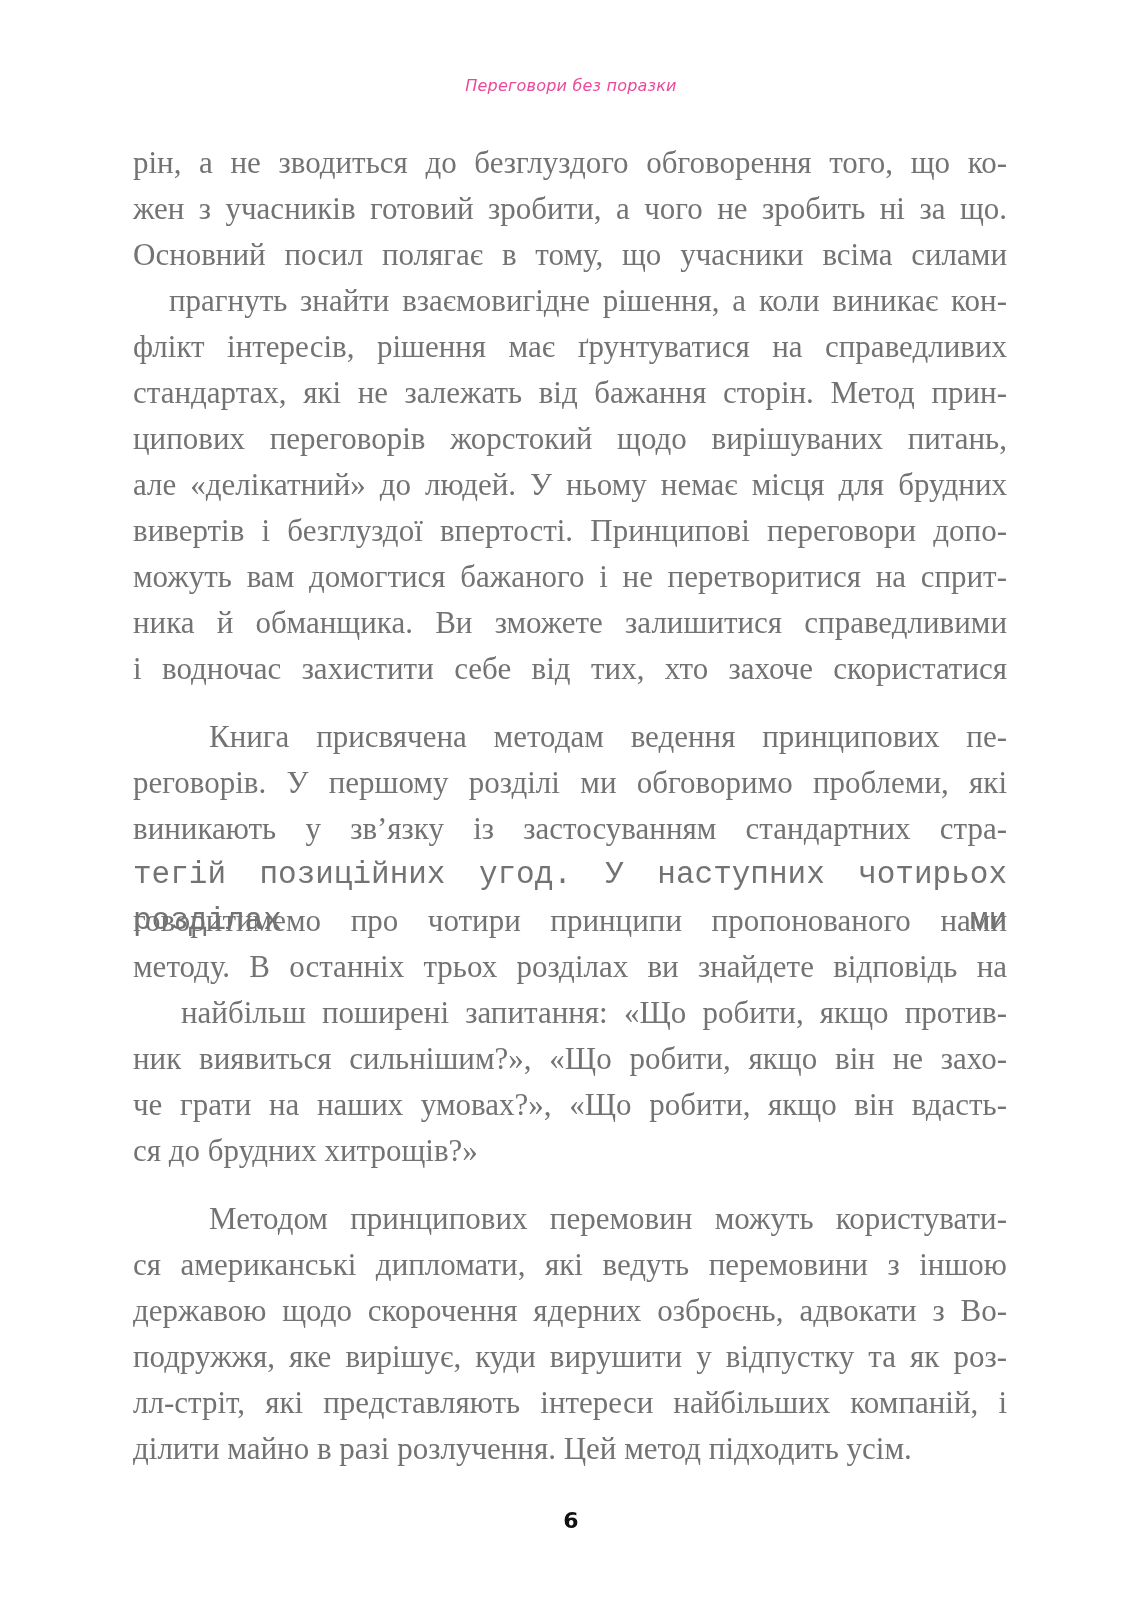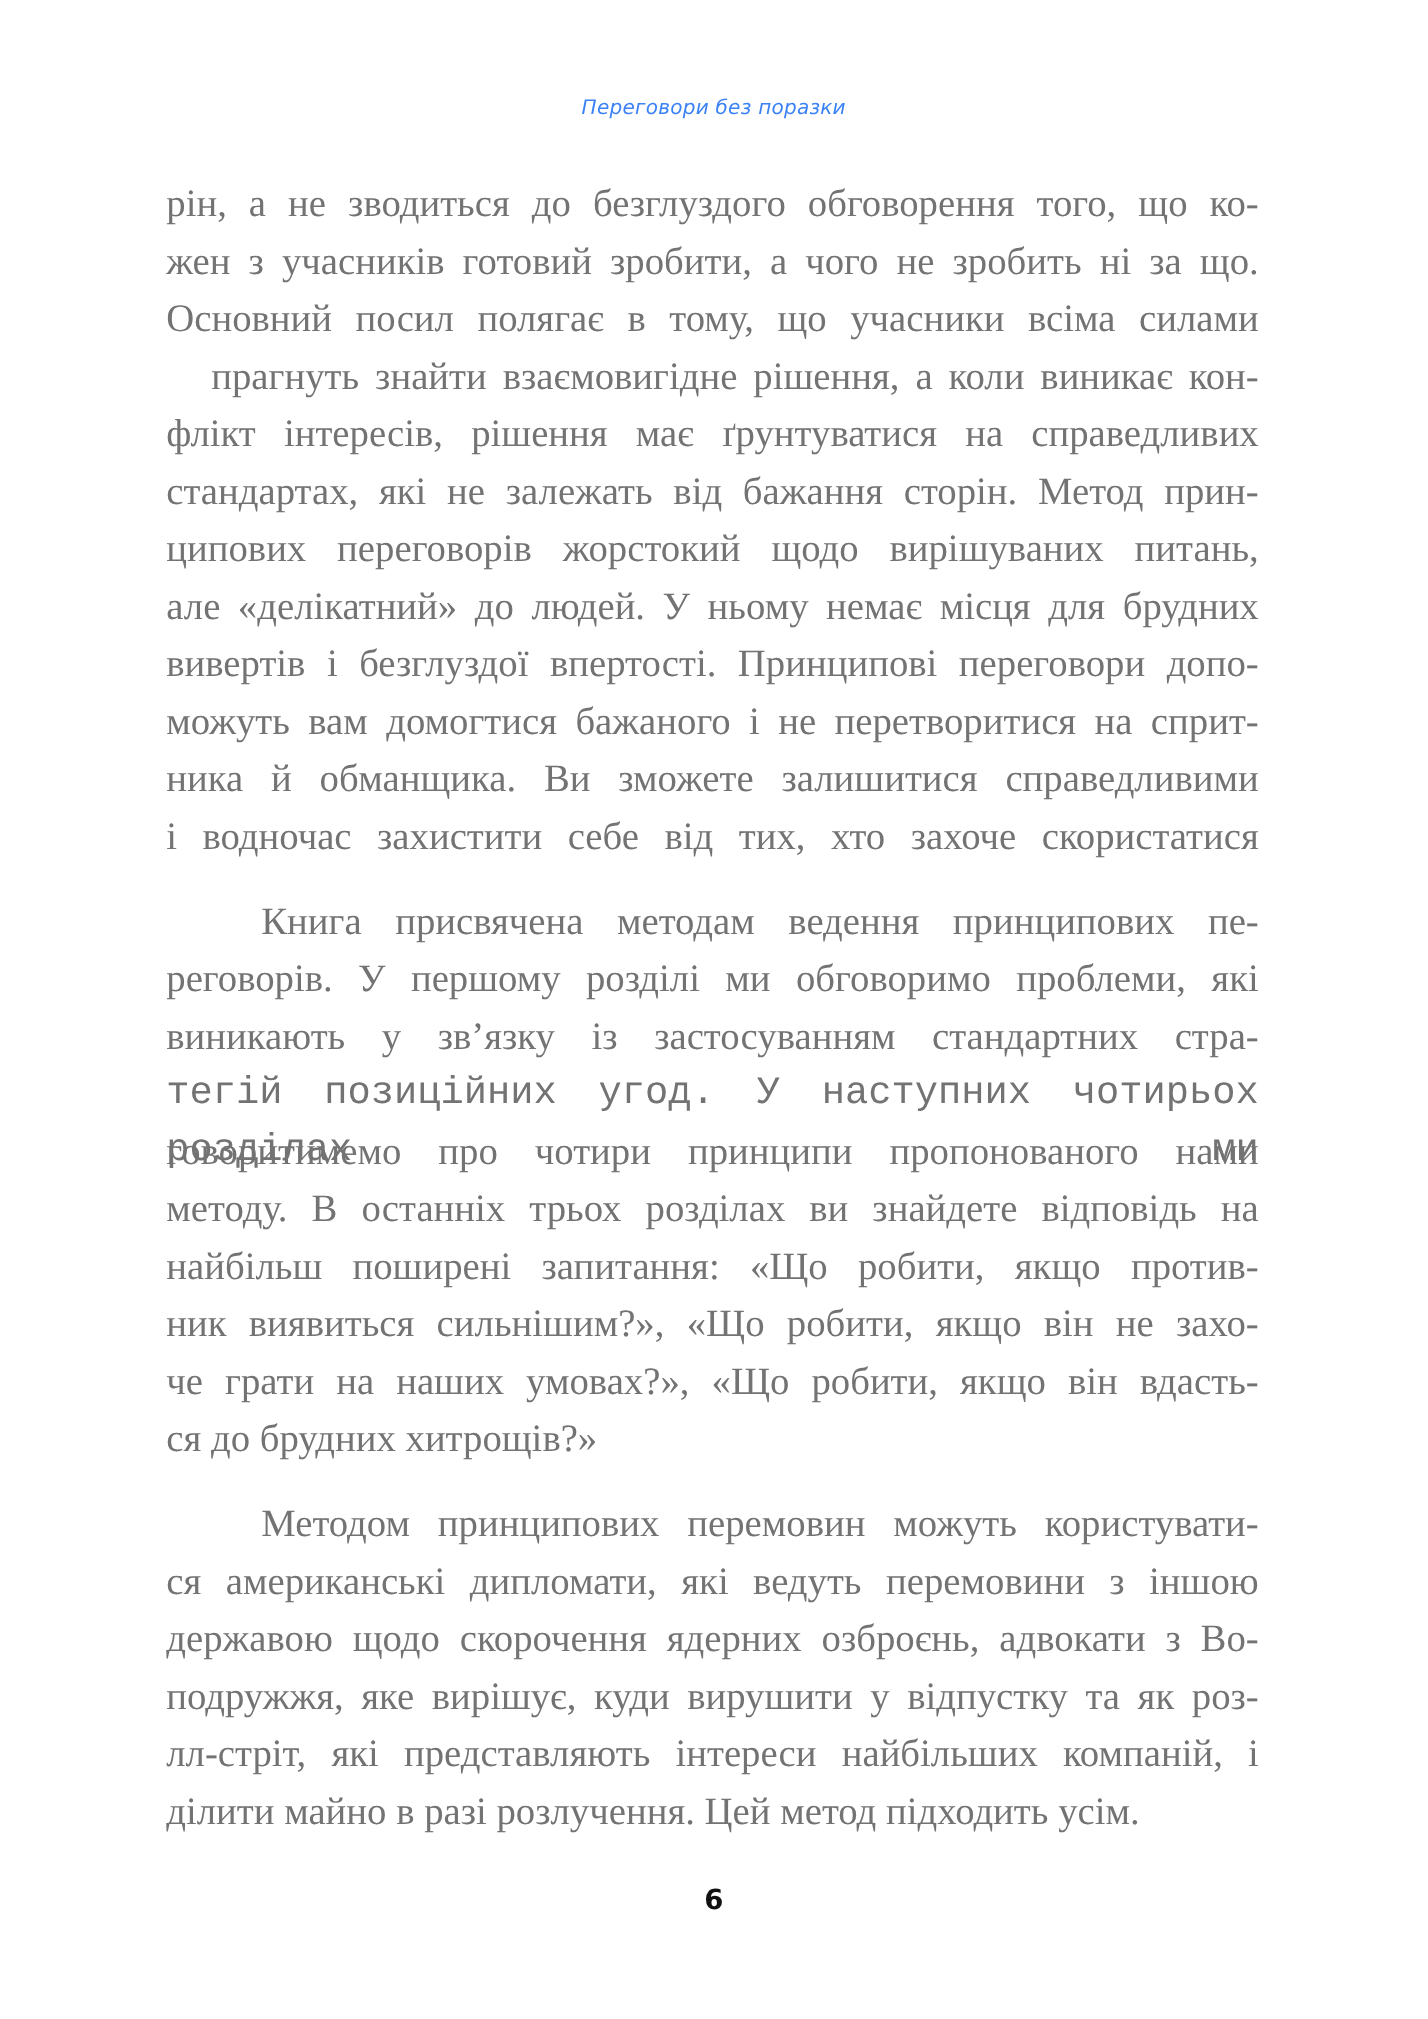--- a/index.html
+++ b/index.html
@@ -16,21 +16,21 @@
     }
     .running-header {
       position: absolute;
       top: 76px;
       left: 0;
       width: 1142px;
       text-align: center;
       font-family: "DejaVu Sans", sans-serif;
       font-style: italic;
       font-size: 16px;
-      color: #3b82f6;
+      color: #ec4899;
       letter-spacing: 0.2px;
     }
     .text-block {
       position: absolute;
       left: 133px;
       top: 140px;
       width: 874px;
       font-family: "Liberation Serif", serif;
       font-size: 31px;
       color: #737373;
@@ -89,21 +89,21 @@
     <span class="line" style="white-space: normal; text-align: justify; text-align-last: justify;">і водночас захистити себе від тих, хто захоче скористатися</span>
   </div>
 
   <div class="paragraph">
     <span class="line indent" style="white-space: normal; text-align: justify; text-align-last: justify;">Книга присвячена методам ведення принципових пе-</span>
     <span class="line" style="white-space: normal; text-align: justify; text-align-last: justify;">реговорів. У першому розділі ми обговоримо проблеми, які</span>
     <span class="line" style="white-space: normal; text-align: justify; text-align-last: justify;">виникають у зв’язку із застосуванням стандартних стра-</span>
     <span class="line" style="white-space: normal; text-align: justify; text-align-last: justify; font-family: Liberation Mono, monospace;">тегій позиційних угод. У наступних чотирьох розділах ми</span>
     <span class="line" style="white-space: normal; text-align: justify; text-align-last: justify;">говоритимемо про чотири принципи пропонованого нами</span>
     <span class="line" style="white-space: normal; text-align: justify; text-align-last: justify;">методу. В останніх трьох розділах ви знайдете відповідь на</span>
-    <span class="line" style="white-space: normal; text-align: justify; text-align-last: justify;">найбільш поширені запитання: «Що робити, якщо против-</span>
+    <span class="line" style="white-space: normal; text-align: justify; text-align-last: justify; margin-left: 48px;">найбільш поширені запитання: «Що робити, якщо против-</span>
     <span class="line" style="white-space: normal; text-align: justify; text-align-last: justify;">ник виявиться сильнішим?», «Що робити, якщо він не захо-</span>
     <span class="line" style="white-space: normal; text-align: justify; text-align-last: justify;">че грати на наших умовах?», «Що робити, якщо він вдасть-</span>
     <span class="line last" style="white-space: normal; text-align: justify; text-align-last: left;">ся до брудних хитрощів?»</span>
   </div>
 
   <div class="paragraph">
     <span class="line indent" style="white-space: normal; text-align: justify; text-align-last: justify;">Методом принципових перемовин можуть користувати-</span>
     <span class="line" style="white-space: normal; text-align: justify; text-align-last: justify;">ся американські дипломати, які ведуть перемовини з іншою</span>
     <span class="line" style="white-space: normal; text-align: justify; text-align-last: justify;">державою щодо скорочення ядерних озброєнь, адвокати з Во-</span>
     <span class="line" style="white-space: normal; text-align: justify; text-align-last: justify;">подружжя, яке вирішує, куди вирушити у відпустку та як роз-</span>

